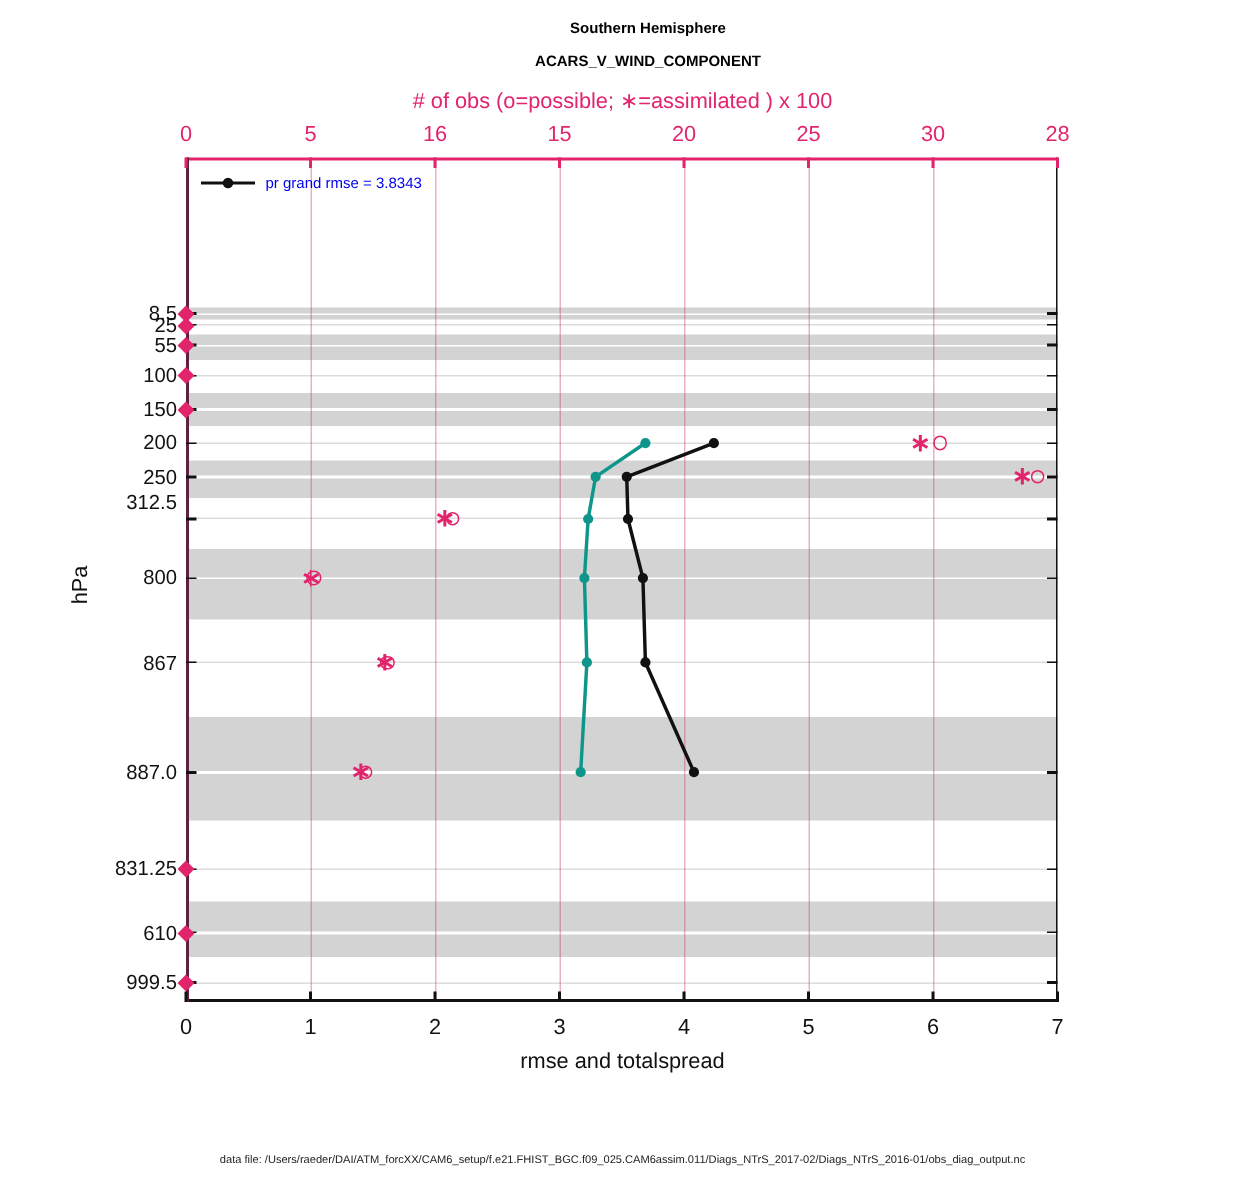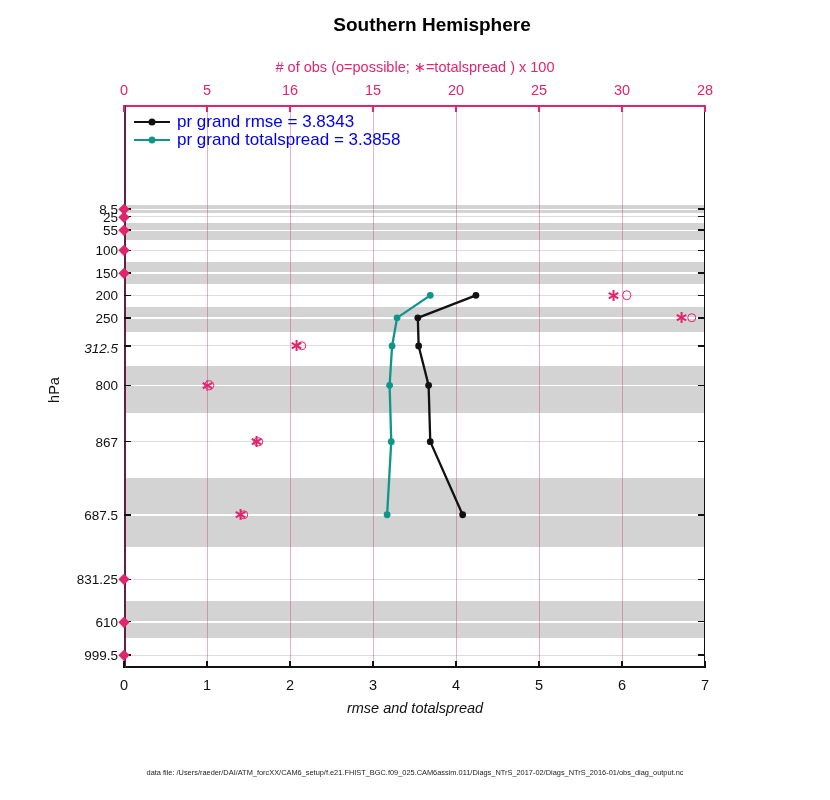--- a/index.html
+++ b/index.html
@@ -1,67 +1,62 @@
 <!DOCTYPE html>
 <html><head>
 <meta charset="utf-8">
 <style>
   html,body{margin:0;padding:0;background:#ffffff;}
   #figure{position:relative;width:830px;height:800px;background:#ffffff;
           font-family:"Liberation Sans",sans-serif;overflow:hidden;}
   .abs{position:absolute;}
   .ctr{left:0;right:0;text-align:center;}
-  .title-line{font-weight:bold;font-size:19px;color:#000;margin-left:34px;}
+  .title-line{font-weight:bold;font-size:10px;color:#000;margin-left:34px;}
   .obs-title{font-size:14.5px;}
   .xaxis-label{font-size:14.5px;color:#111;}
   .date-line{font-size:14.5px;color:#111;}
   .footer{font-size:7.4px;color:#222;white-space:nowrap;left:0;right:0;text-align:center;}
   #plot-area{position:absolute;left:124px;top:105px;width:581px;height:563px;}
   .band{position:absolute;left:0;right:0;}
   .hline{position:absolute;left:0;right:0;}
   .vgrid{position:absolute;top:0;bottom:0;width:1px;}
   .spine{position:absolute;z-index:6;}
   .tick{position:absolute;z-index:7;}
   .tick-label-top{position:absolute;font-size:14.5px;transform:translateX(-50%);}
   .tick-label-bottom{position:absolute;font-size:14.5px;color:#111;transform:translateX(-50%);}
   .ylevel-label{position:absolute;font-size:13.5px;color:#111;white-space:nowrap;transform:translateY(-50%);}
   .yaxis-label{position:absolute;font-size:14.5px;color:#111;transform:translate(-50%,-50%) rotate(-90deg);}
   #legend{position:absolute;left:134px;top:113px;z-index:9;}
   .legend-row{display:flex;align-items:center;height:18px;}
   .legend-sample{position:relative;width:36px;height:2.6px;margin-right:7px;}
   .legend-dot{position:absolute;left:50%;top:50%;width:7px;height:7px;border-radius:50%;
               transform:translate(-50%,-50%);}
-  .legend-text{font-size:17px;white-space:nowrap;}
+  .legend-text{font-size:10px;white-space:nowrap;}
   .obs-star{position:absolute;width:11px;height:11px;transform:translate(-50%,-50%);z-index:5;}
   .obs-star i{position:absolute;left:50%;top:50%;width:1.9px;height:11px;display:block;}
   .obs-ring{position:absolute;width:7.5px;height:7.5px;border-radius:50%;background:transparent;
             transform:translate(-50%,-50%);z-index:5;}
   .zero-diamond{position:absolute;width:7.5px;height:7.5px;transform:translate(-50%,-50%) rotate(45deg);z-index:8;}
   svg{position:absolute;left:0;top:0;z-index:4;}
 </style>
 </head>
 <body>
 
 <div id="figure">
 
   <div class="abs ctr title-line" style="top:14px;">Southern Hemisphere</div>
-  <div class="abs ctr obs-title" style="top: 59px; color: rgb(226, 36, 108);"># of obs (o=possible; ∗=totalspread ) x 100</div>
+  <div class="abs ctr title-line" style="top:36px;">ACARS_V_WIND_COMPONENT</div>
+  <div class="abs ctr obs-title" style="top: 59px; color: rgb(226, 36, 108);"># of obs (o=possible; ∗=assimilated ) x 100</div>
 
   <div id="legend">
     <div class="legend-row">
       <span class="legend-sample" style="background: rgb(17, 17, 17);">
         <span class="legend-dot" style="background: rgb(17, 17, 17);"></span>
       </span>
       <span class="legend-text" style="color: rgb(0, 0, 240);">pr grand rmse = 3.8343</span>
-    </div>
-    <div class="legend-row">
-      <span class="legend-sample" style="background: rgb(15, 150, 139);">
-        <span class="legend-dot" style="background: rgb(15, 150, 139);"></span>
-      </span>
-      <span class="legend-text" style="color: rgb(0, 0, 240);">pr grand totalspread = 3.3858</span>
     </div>
   </div>
 
   <div class="yaxis-label" style="left:54px;top:390px;">hPa</div>
 
   <div id="plot-area">
       <div class="band" style="top: 100.471px; height: 7.42566px; background: rgb(211, 211, 211);"></div>
       <div class="band" style="top: 118.361px; height: 16.8765px; background: rgb(211, 211, 211);"></div>
       <div class="band" style="top: 156.614px; height: 22.502px; background: rgb(211, 211, 211);"></div>
       <div class="band" style="top: 201.618px; height: 25.3147px; background: rgb(211, 211, 211);"></div>
@@ -191,21 +186,21 @@
       <div class="tick" style="left: 0px; top: 409.011px; width: 7px; height: 1.5px; background: rgb(17, 17, 17);"></div>
       <div class="tick" style="right: 0px; top: 409.011px; width: 7px; height: 1.5px; background: rgb(17, 17, 17);"></div>
       <div class="tick" style="left: 0px; top: 473.705px; width: 7px; height: 1.5px; background: rgb(17, 17, 17);"></div>
       <div class="tick" style="right: 0px; top: 473.705px; width: 7px; height: 1.5px; background: rgb(17, 17, 17);"></div>
       <div class="tick" style="left: 0px; top: 515.896px; width: 7px; height: 1.5px; background: rgb(17, 17, 17);"></div>
       <div class="tick" style="right: 0px; top: 515.896px; width: 7px; height: 1.5px; background: rgb(17, 17, 17);"></div>
       <div class="tick" style="left: 0px; top: 549.424px; width: 7px; height: 1.5px; background: rgb(17, 17, 17);"></div>
       <div class="tick" style="right: 0px; top: 549.424px; width: 7px; height: 1.5px; background: rgb(17, 17, 17);"></div>
     </div>
 
-  <div class="abs ctr xaxis-label" style="top:700px;font-style:italic;">rmse and totalspread</div>
+  <div class="abs ctr xaxis-label" style="top:700px;">rmse and totalspread</div>
   <div class="abs footer" style="top:768px;">data file: /Users/raeder/DAI/ATM_forcXX/CAM6_setup/f.e21.FHIST_BGC.f09_025.CAM6assim.011/Diags_NTrS_2017-02/Diags_NTrS_2016-01/obs_diag_output.nc</div>
 
 <div class="tick-label-top" style="left: 124px; top: 82px; color: rgb(226, 36, 108);">0</div>
     <div class="tick-label-top" style="left: 207px; top: 82px; color: rgb(226, 36, 108);">5</div>
     <div class="tick-label-top" style="left: 290px; top: 82px; color: rgb(226, 36, 108);">16</div>
     <div class="tick-label-top" style="left: 373px; top: 82px; color: rgb(226, 36, 108);">15</div>
     <div class="tick-label-top" style="left: 456px; top: 82px; color: rgb(226, 36, 108);">20</div>
     <div class="tick-label-top" style="left: 539px; top: 82px; color: rgb(226, 36, 108);">25</div>
     <div class="tick-label-top" style="left: 622px; top: 82px; color: rgb(226, 36, 108);">30</div>
     <div class="tick-label-top" style="left: 705px; top: 82px; color: rgb(226, 36, 108);">28</div>
@@ -217,20 +212,20 @@
     <div class="tick-label-bottom" style="left: 539px; top: 677px;">5</div>
     <div class="tick-label-bottom" style="left: 622px; top: 677px;">6</div>
     <div class="tick-label-bottom" style="left: 705px; top: 677px;">7</div>
     <div class="ylevel-label" style="right: 712px; top: 209.184px;">8.5</div>
     <div class="ylevel-label" style="right: 712px; top: 216.61px;">25</div>
     <div class="ylevel-label" style="right: 712px; top: 230.111px;">55</div>
     <div class="ylevel-label" style="right: 712px; top: 250.363px;">100</div>
     <div class="ylevel-label" style="right: 712px; top: 272.865px;">150</div>
     <div class="ylevel-label" style="right: 712px; top: 295.367px;">200</div>
     <div class="ylevel-label" style="right: 712px; top: 317.869px;">250</div>
-    <div class="ylevel-label" style="right: 712px; top: 348px; font-style: italic;">312.5</div>
+    <div class="ylevel-label" style="right: 712px; top: 335px;">312.5</div>
     <div class="ylevel-label" style="right: 712px; top: 385.375px;">800</div>
     <div class="ylevel-label" style="right: 712px; top: 441.63px;">867</div>
-    <div class="ylevel-label" style="right: 712px; top: 514.761px;">687.5</div>
+    <div class="ylevel-label" style="right: 712px; top: 514.761px;">887.0</div>
     <div class="ylevel-label" style="right: 712px; top: 579.455px;">831.25</div>
     <div class="ylevel-label" style="right: 712px; top: 621.646px;">610</div>
     <div class="ylevel-label" style="right: 712px; top: 655.174px;">999.5</div>
   </div>
 
 </body></html>

